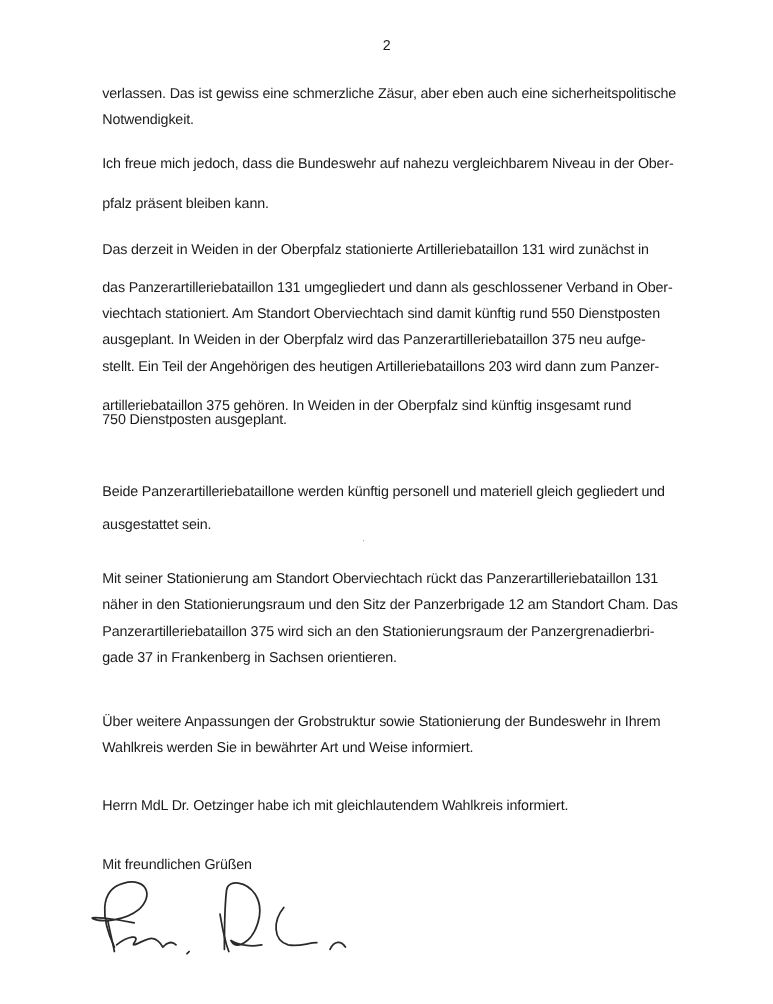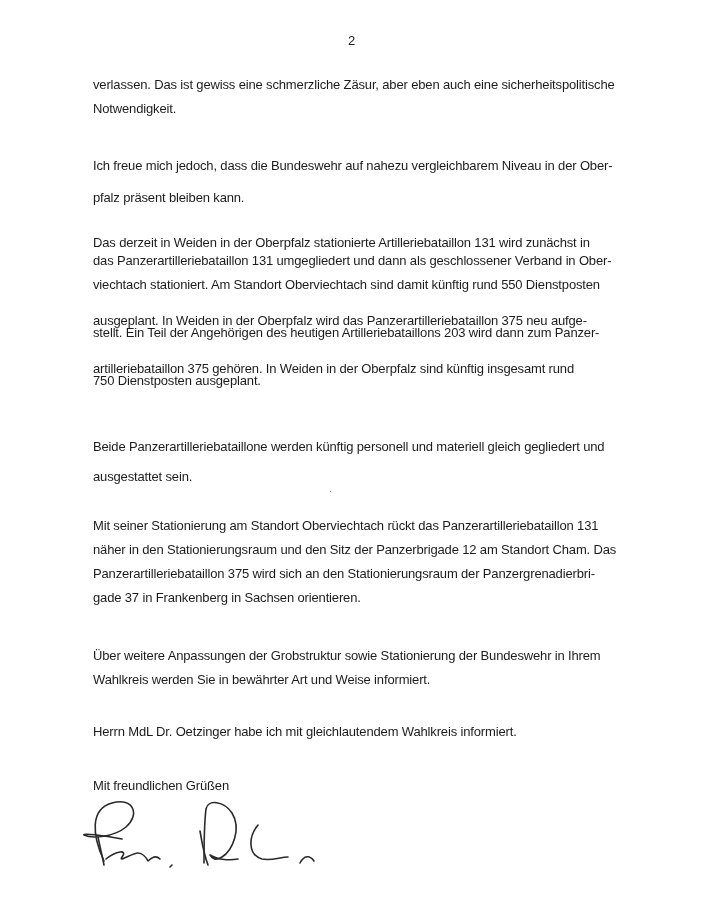--- a/index.html
+++ b/index.html
@@ -59,29 +59,29 @@
 <body>
 
 <div class="page-number">2</div>
 
 <div>
   <div class="line" style="top:77px">verlassen. Das ist gewiss eine schmerzliche Zäsur, aber eben auch eine sicherheitspolitische</div>
   <div class="line" style="top:101px">Notwendigkeit.</div>
 </div>
 
 <div>
-  <div class="line" style="top:158px">Ich freue mich jedoch, dass die Bundeswehr auf nahezu vergleichbarem Niveau in der Ober-</div>
-  <div class="line" style="top:190px">pfalz präsent bleiben kann.</div>
+  <div class="line" style="top:141px">Ich freue mich jedoch, dass die Bundeswehr auf nahezu vergleichbarem Niveau in der Ober-</div>
+  <div class="line" style="top:177px">pfalz präsent bleiben kann.</div>
 </div>
 
 <div>
-  <div class="line" style="top:235px">Das derzeit in Weiden in der Oberpfalz stationierte Artilleriebataillon 131 wird zunächst in</div>
+  <div class="line" style="top:219px">Das derzeit in Weiden in der Oberpfalz stationierte Artilleriebataillon 131 wird zunächst in</div>
   <div class="line" style="top:253px">das Panzerartilleriebataillon 131 umgegliedert und dann als geschlossener Verband in Ober-</div>
   <div class="line" style="top:277px">viechtach stationiert. Am Standort Oberviechtach sind damit künftig rund 550 Dienstposten</div>
-  <div class="line" style="top:313px">ausgeplant. In Weiden in der Oberpfalz wird das Panzerartilleriebataillon 375 neu aufge-</div>
+  <div class="line" style="top:301px">ausgeplant. In Weiden in der Oberpfalz wird das Panzerartilleriebataillon 375 neu aufge-</div>
   <div class="line" style="top:325px">stellt. Ein Teil der Angehörigen des heutigen Artilleriebataillons 203 wird dann zum Panzer-</div>
   <div class="line" style="top:361px">artilleriebataillon 375 gehören. In Weiden in der Oberpfalz sind künftig insgesamt rund</div>
   <div class="line" style="top:373px">750 Dienstposten ausgeplant.</div>
 </div>
 
 <div>
   <div class="line" style="top:439px">Beide Panzerartilleriebataillone werden künftig personell und materiell gleich gegliedert und</div>
   <div class="line" style="top:469px">ausgestattet sein.</div>
 </div>
 

